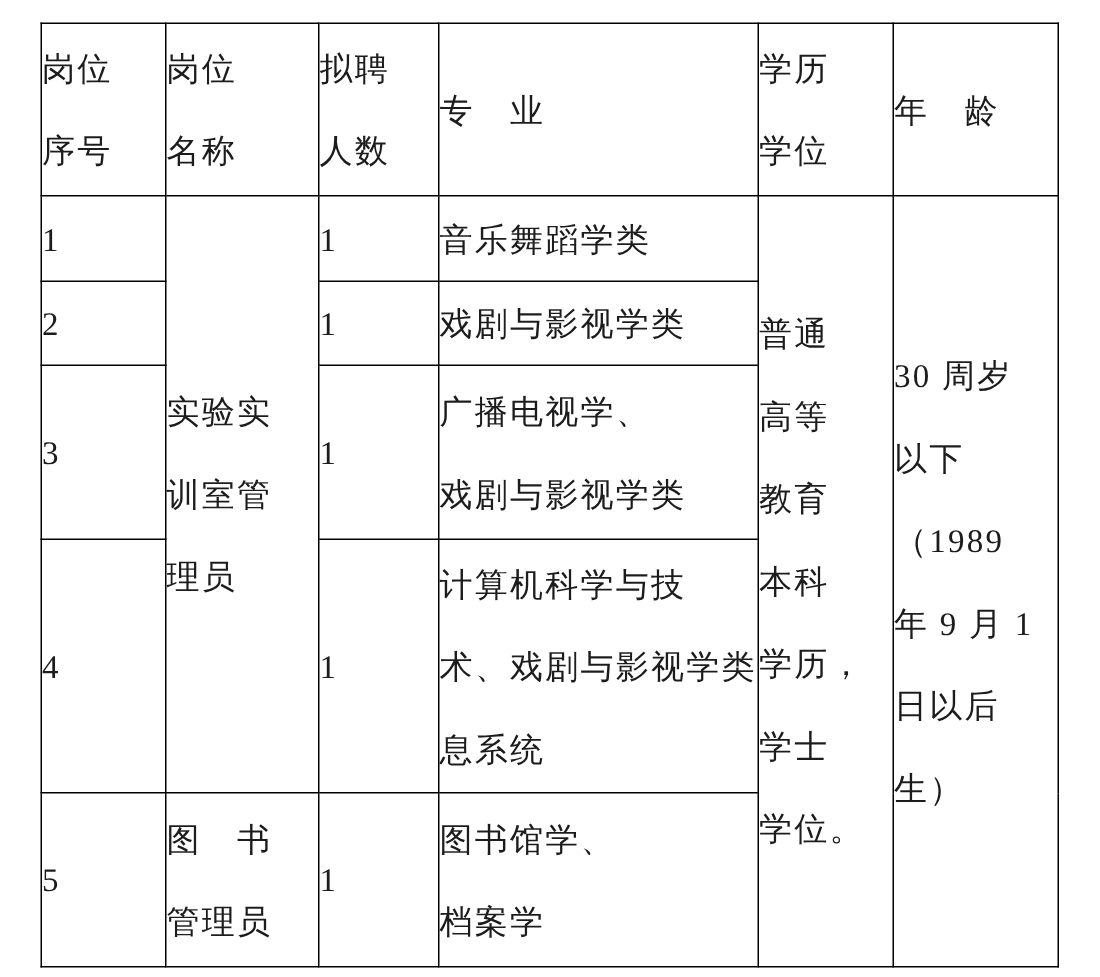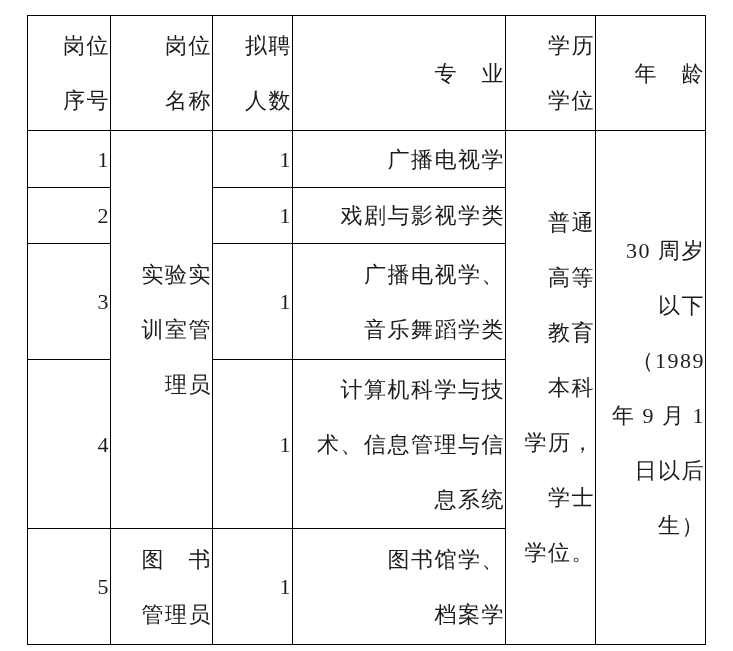--- a/index.html
+++ b/index.html
@@ -21,21 +21,21 @@
     top: 15px;
     width: 678px;
     border-collapse: collapse;
     table-layout: fixed;
     background: #ffffff;
   }
   table.doc-table th,
   table.doc-table td {
     border: 1.6px solid #000000;
     padding: 0;
-    text-align: right;
+    text-align: left;
     vertical-align: middle;
     font-size: 22px;
     font-weight: normal;
     line-height: 55px;
     letter-spacing: 1.5px;
     color: #1c1c1c;
     white-space: pre-line;
   }
   col.c-seq    { width: 83px;  }
   col.c-name   { width: 102px; }
@@ -75,21 +75,21 @@
         <th>学历
 学位</th>
         <th>年　龄</th>
       </tr>
       <tr class="r-1">
         <td>1</td>
         <td rowspan="4">实验实
 训室管
 理员</td>
         <td>1</td>
-        <td>广播电视学</td>
+        <td>音乐舞蹈学类</td>
         <td rowspan="5">普通
 高等
 教育
 本科
 学历，
 学士
 学位。</td>
         <td rowspan="5">30 周岁
 以下
 （1989
@@ -99,27 +99,27 @@
       </tr>
       <tr class="r-2">
         <td>2</td>
         <td>1</td>
         <td>戏剧与影视学类</td>
       </tr>
       <tr class="r-3">
         <td>3</td>
         <td>1</td>
         <td>广播电视学、
-音乐舞蹈学类</td>
+戏剧与影视学类</td>
       </tr>
       <tr class="r-4">
         <td>4</td>
         <td>1</td>
         <td>计算机科学与技
-术、信息管理与信
+术、戏剧与影视学类
 息系统</td>
       </tr>
       <tr class="r-5">
         <td>5</td>
         <td>图　书
 管理员</td>
         <td>1</td>
         <td>图书馆学、
 档案学</td>
       </tr>

